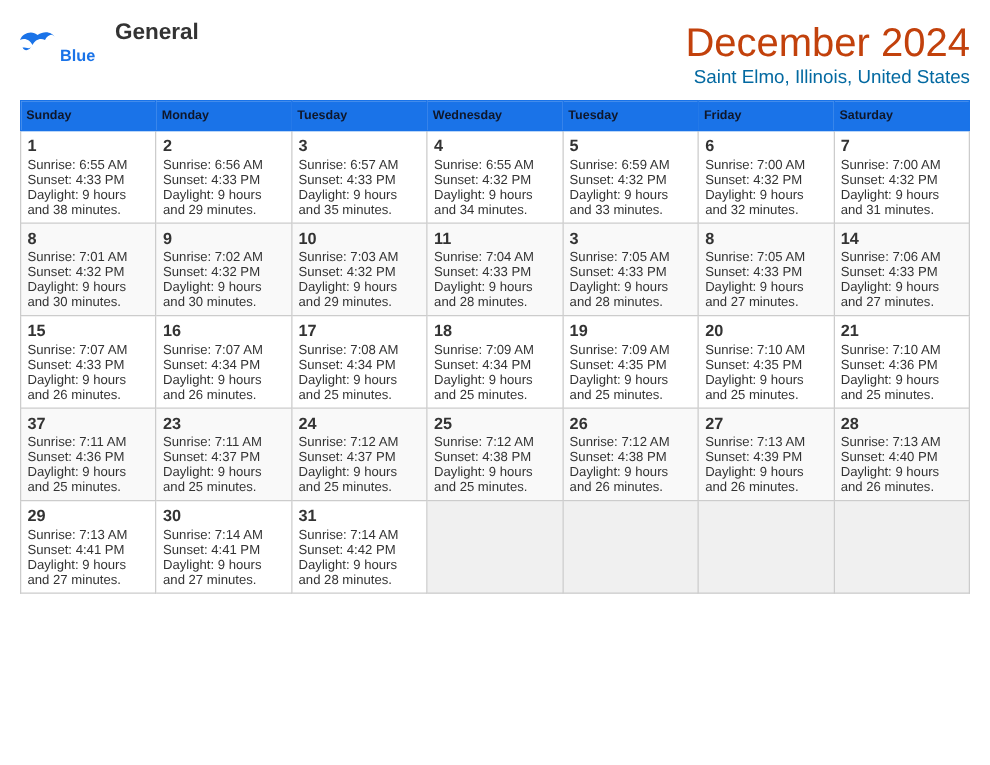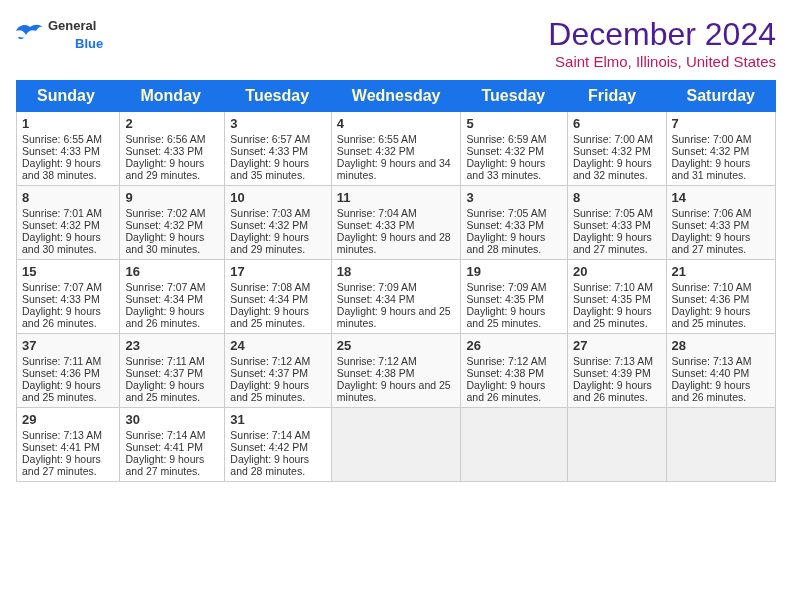--- a/index.html
+++ b/index.html
@@ -14,36 +14,36 @@
       display: flex;
       justify-content: space-between;
       align-items: flex-start;
       margin-bottom: 10px;
     }
     .logo {
       display: flex;
       align-items: center;
       gap: 4px;
     }
-    .logo-text-general { font-size: 13px; font-weight: bold; color: #333; }
-    .logo-text-blue { font-size: 13px; font-weight: bold; color: #1a73e8; margin-left: 27px; }
+    .logo-text-general { font-size: 18px; font-weight: bold; color: #333; margin-left: 44px; }
+    .logo-text-blue { font-size: 13px; font-weight: bold; color: #1a73e8; }
     .logo-bird {
       width: 28px; height: 22px;
     }
     .title-area { text-align: right; }
-    .month-title { font-size: 32px; color: #4c1d95; font-weight: normal; }
-    .location-title { font-size: 15px; color: #be185d; }
+    .month-title { font-size: 32px; color: #c2410c; font-weight: normal; }
+    .location-title { font-size: 15px; color: #0369a1; }
 
     .calendar { width: 100%; border-collapse: collapse; }
     .calendar th {
       background: #1a73e8;
-      color: #fef9c3;
-      font-size: 16px;
+      color: #0f172a;
+      font-size: 10px;
       font-weight: bold;
-      padding: 6px 20px;
+      padding: 6px 4px;
       text-align: left;
       border: 1px solid #1a73e8;
     }
     .calendar td {
       border: 1px solid #ccc;
       vertical-align: top;
       padding: 4px 5px;
       width: calc(100% / 7);
       min-height: 80px;
       font-size: 10.5px;

